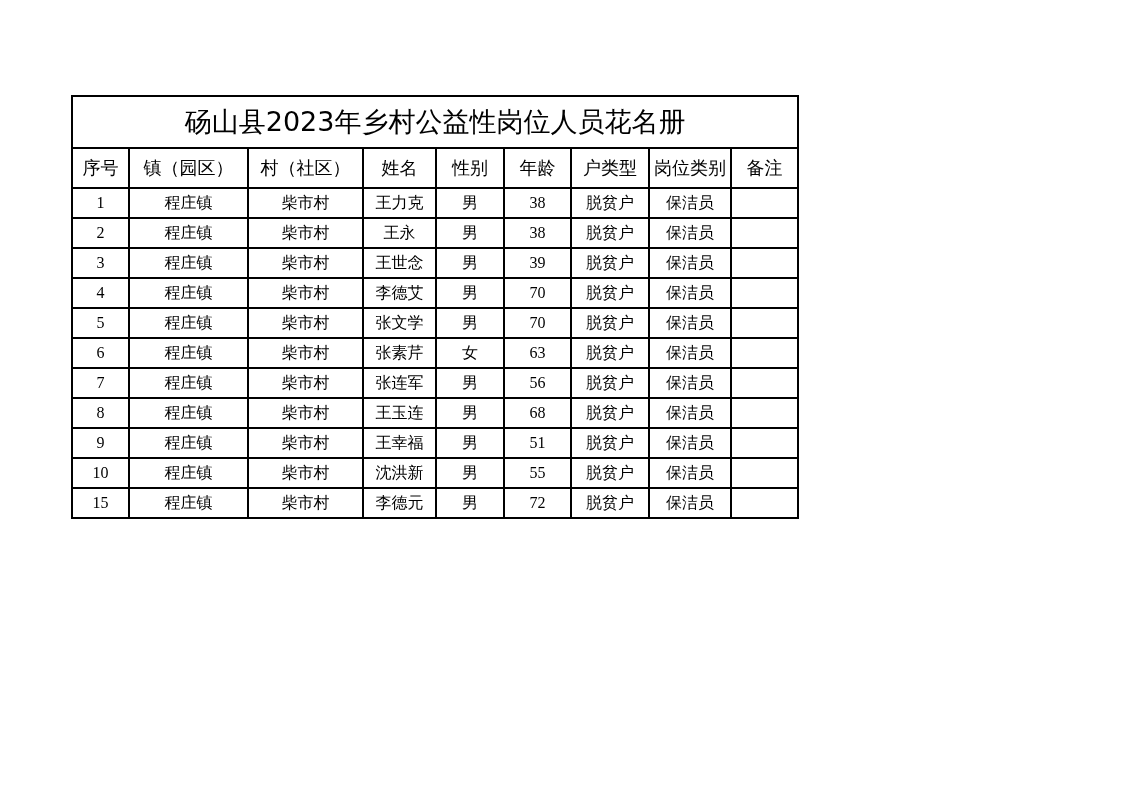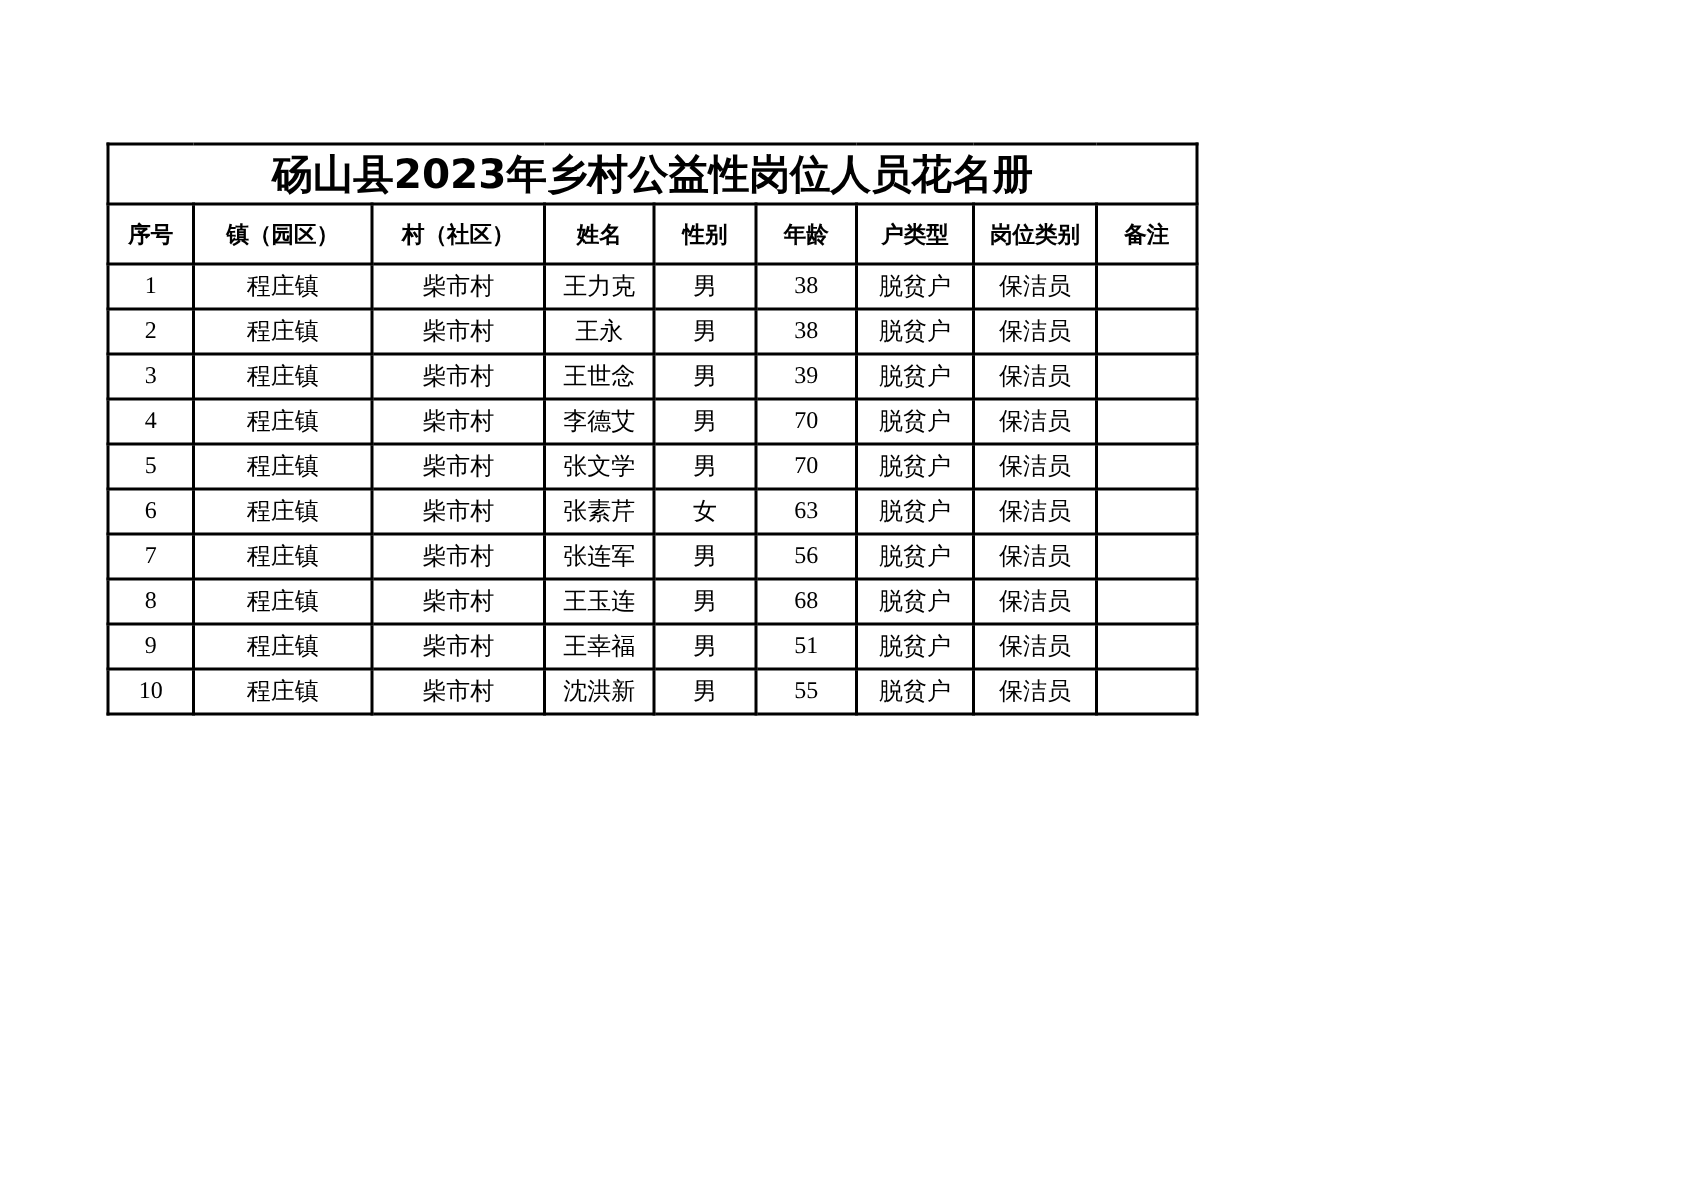--- a/index.html
+++ b/index.html
@@ -28,29 +28,29 @@
   }
   .roster th, .roster td {
     border: 2px solid #000000;
     text-align: center;
     vertical-align: middle;
     overflow: hidden;
     white-space: nowrap;
     padding: 0;
   }
   .title-cell {
-    height: 40px;
+    height: 52px;
     font-size: 27px;
-    font-weight: bold;
+    font-weight: normal;
     font-family: "DejaVu Sans", "Liberation Sans", sans-serif;
   }
   .header-row th {
     height: 40px;
-    font-size: 15px;
-    font-weight: bold;
+    font-size: 18px;
+    font-weight: normal;
     font-family: "DejaVu Sans", "Liberation Sans", sans-serif;
   }
   .roster tbody td {
     height: 30px;
     font-size: 16px;
     font-weight: normal;
   }
   
   col.c0 { width: 57px; }
   col.c1 { width: 119px; }
@@ -198,15 +198,26 @@
           <td>10</td>
           <td>程庄镇</td>
           <td>柴市村</td>
           <td>沈洪新</td>
           <td>男</td>
           <td>55</td>
           <td>脱贫户</td>
           <td>保洁员</td>
           <td></td>
         </tr>
+        <tr>
+          <td>15</td>
+          <td>程庄镇</td>
+          <td>柴市村</td>
+          <td>李德元</td>
+          <td>男</td>
+          <td>72</td>
+          <td>脱贫户</td>
+          <td>保洁员</td>
+          <td></td>
+        </tr>
       </tbody>
   </table>
 </div>
 
 </body></html>

